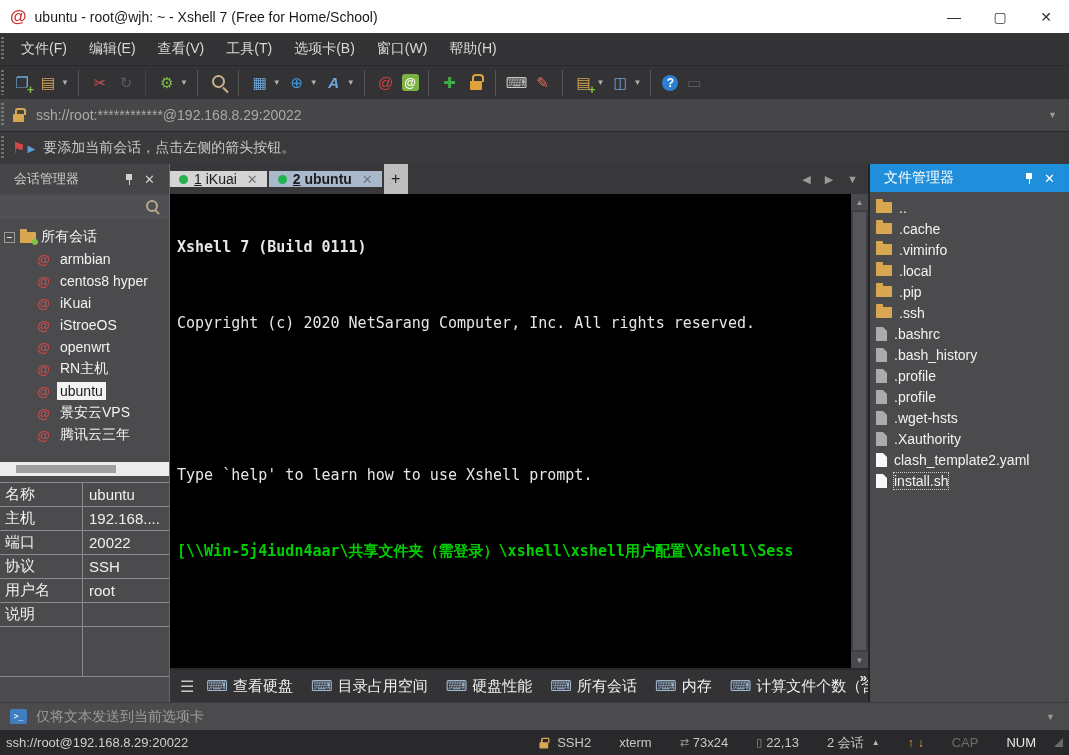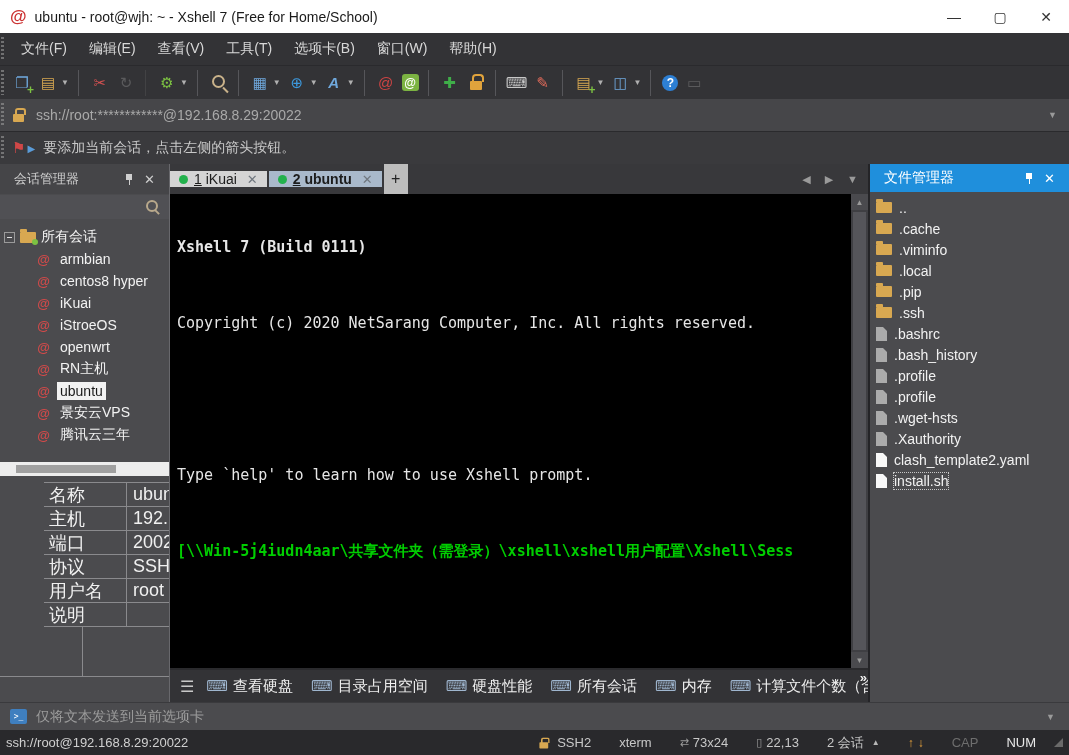--- a/index.html
+++ b/index.html
@@ -70,21 +70,21 @@
   .folder-ic { position:relative; width:16px; height:11px; background:#d8a851; border-radius:1px; flex:0 0 auto; }
   .folder-ic::before { content:""; position:absolute; top:-3px; left:0; width:7px; height:3px; background:#d8a851; border-radius:1px 1px 0 0; }
   .tree-root .folder-ic::after { content:""; position:absolute; width:6px; height:6px; background:#7cc142; border-radius:50%; right:-2px; bottom:-2px; }
   .tree-item { padding-left:36px; gap:6px; }
   .shell-ic { color:#d04a4a; font-weight:bold; font-size:13px; width:15px; text-align:center; flex:0 0 auto; }
   .tree-item .label { padding:1px 3px; white-space:nowrap; }
   .tree-item.selected .label { background:#f2f2f2; color:#1a1a1a; }
   .lp-spacer1 { height:16px; }
   .lp-hscroll { height:14px; background:#ededed; display:flex; align-items:center; flex:0 0 auto; }
   .lp-hthumb { height:8px; width:100px; margin-left:16px; background:#a0a0a0; }
-  .props { margin-top:6px; border-top:1px solid #8a8a8d; flex:0 0 auto; font-size:18px; color:#f0f0f0;margin-left:44px; }
+  .props { margin-top:6px; border-top:1px solid #8a8a8d; flex:0 0 auto; font-size:15px; color:#f0f0f0; }
   .prop-row { display:flex; height:24px; border-bottom:1px solid #8a8a8d; align-items:center; }
   .prop-label { width:82px; padding-left:5px; flex:0 0 auto; }
   .prop-value { flex:1; border-left:1px solid #8a8a8d; padding-left:6px; height:100%; display:flex; align-items:center; white-space:nowrap; overflow:hidden; }
   .props-filler { height:50px; background:linear-gradient(to right,transparent 0 82px,#8a8a8d 82px 83px,transparent 83px); border-bottom:1px solid #8a8a8d; }
   
   .center { flex:1; display:flex; flex-direction:column; min-width:0; }
   .tabbar { height:30px; background:#38383b; display:flex; align-items:stretch; flex:0 0 auto; }
   .tab { display:flex; align-items:center; gap:6px; padding:0 9px; background:#d4d4d4; color:#1c1c1c; margin-right:2px; font-size:14px; }
   .tab.active { background:#a9b9cb; font-weight:bold; }
   .tab-dot { width:9px; height:9px; border-radius:50%; background:#22b14c; flex:0 0 auto; }

